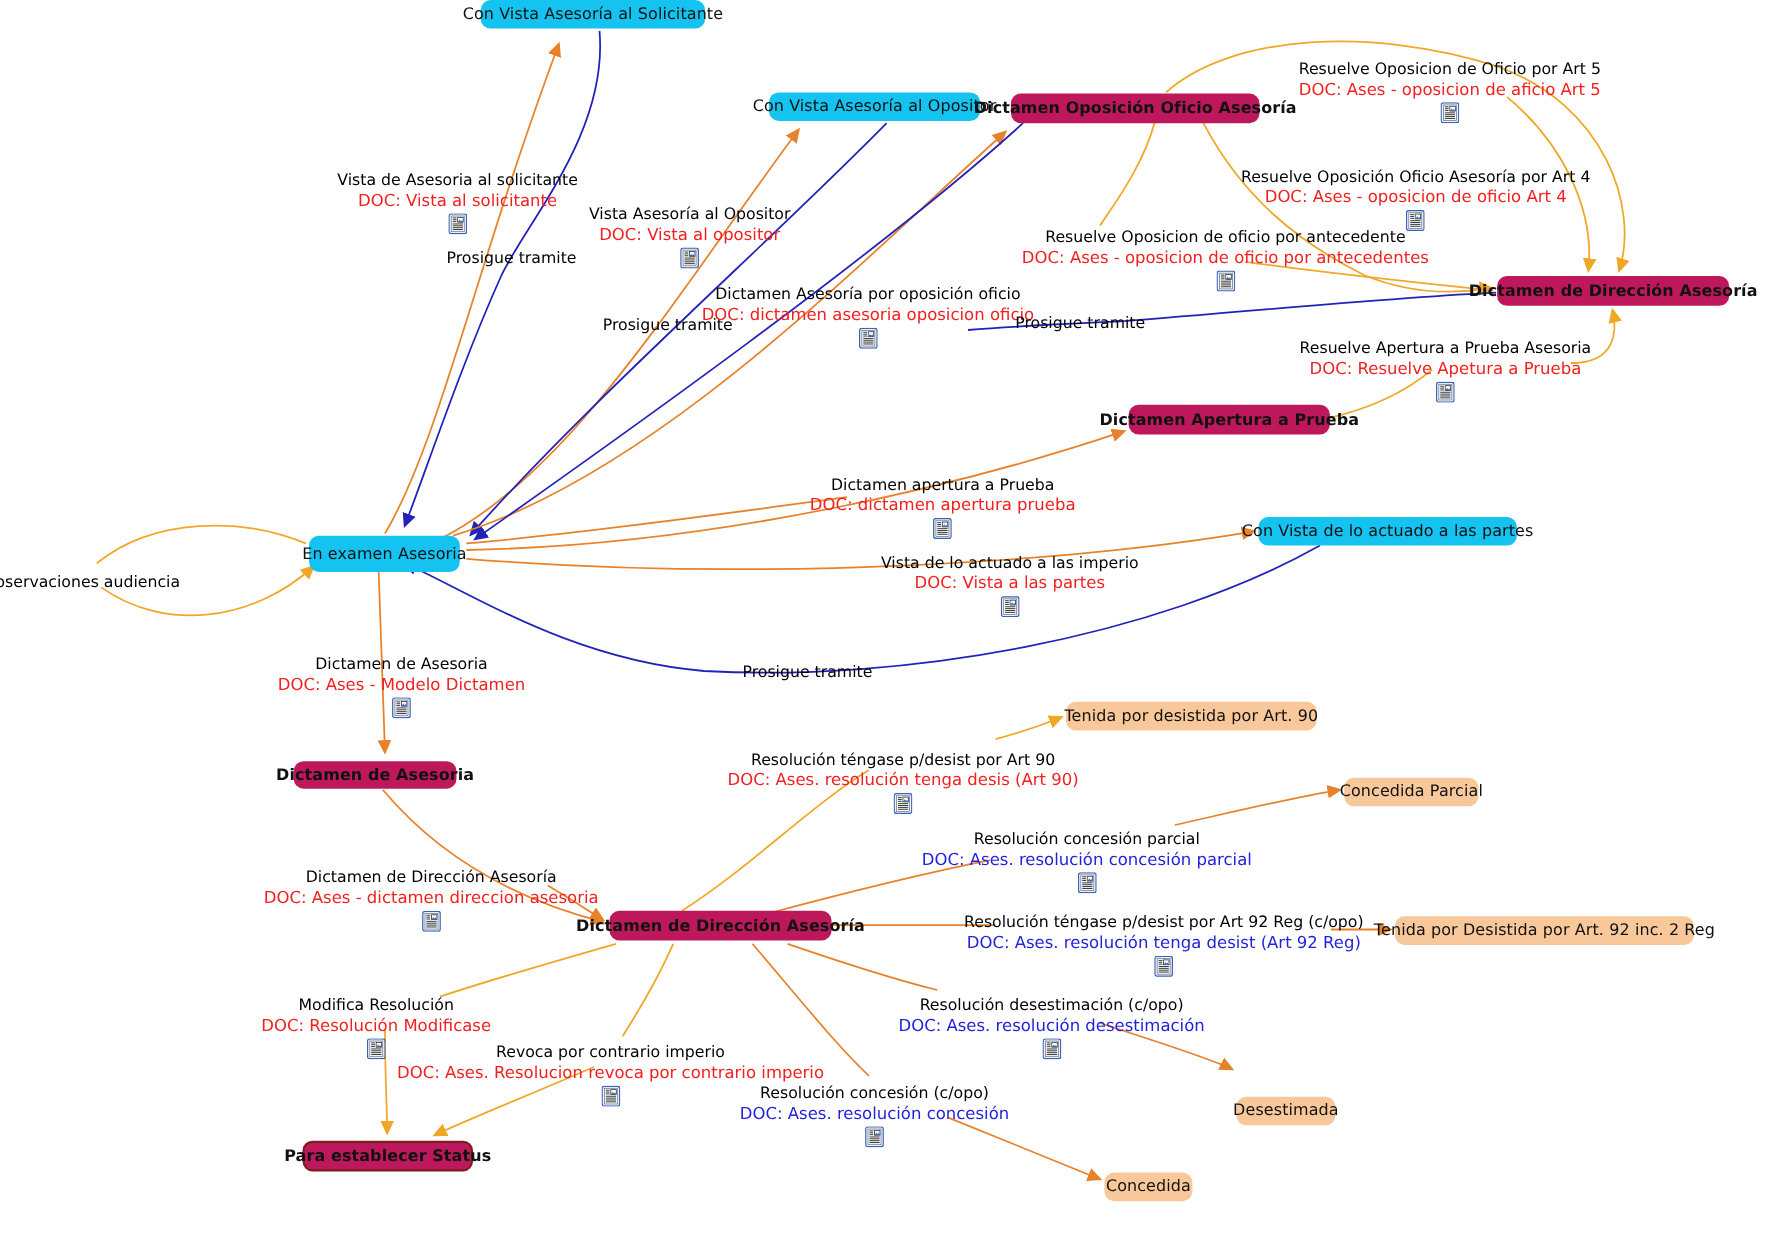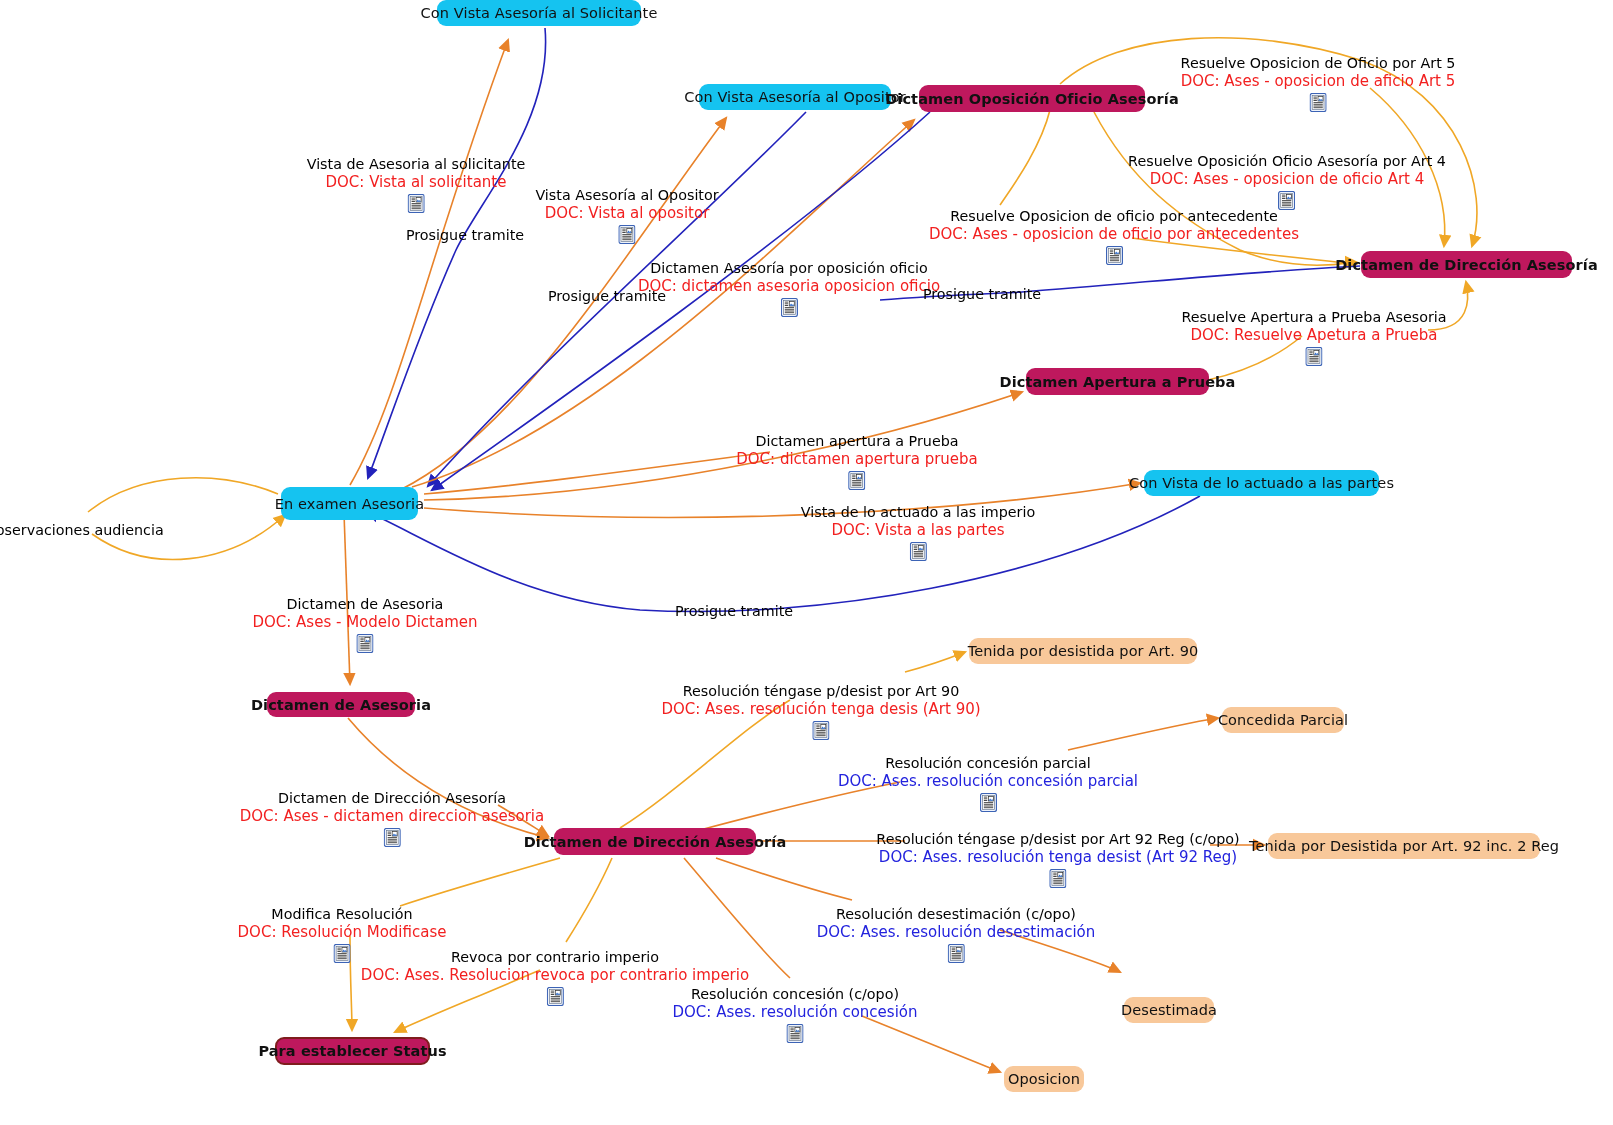--- a/index.html
+++ b/index.html
@@ -141,21 +141,21 @@
       <div class="node red" style="left: 554px; top: 828px; width: 202px; height: 27px;">
         <span>Dictamen de Dirección Asesoría</span>
       </div>
       <div class="node orange" style="left: 1268px; top: 833px; width: 272px; height: 26px;">
         <span>Tenida por Desistida por Art. 92 inc. 2 Reg</span>
       </div>
       <div class="node orange" style="left: 1124px; top: 967px; width: 90px; height: 26px; margin-top: 30px;">
         <span>Desestimada</span>
       </div>
       <div class="node orange" style="left: 1004px; top: 1066px; width: 80px; height: 26px;">
-        <span>Oposicion</span>
+        <span>Concedida</span>
       </div>
       <div class="node red bordered" style="left: 275px; top: 1037px; width: 155px; height: 28px;">
         <span>Para establecer Status</span>
       </div>
     </div>
   <div id="labels-layer">
       <div class="lbl red" style="left: 0px; top: 155px; width: 100%; pointer-events: none;">
         <div style="position: absolute; left: 416px; top: 0px; transform: translateX(-50%); pointer-events: auto;">
           <div class="l1">Vista de Asesoria al solicitante</div>
           <div class="l2">DOC: Vista al solicitante</div>

